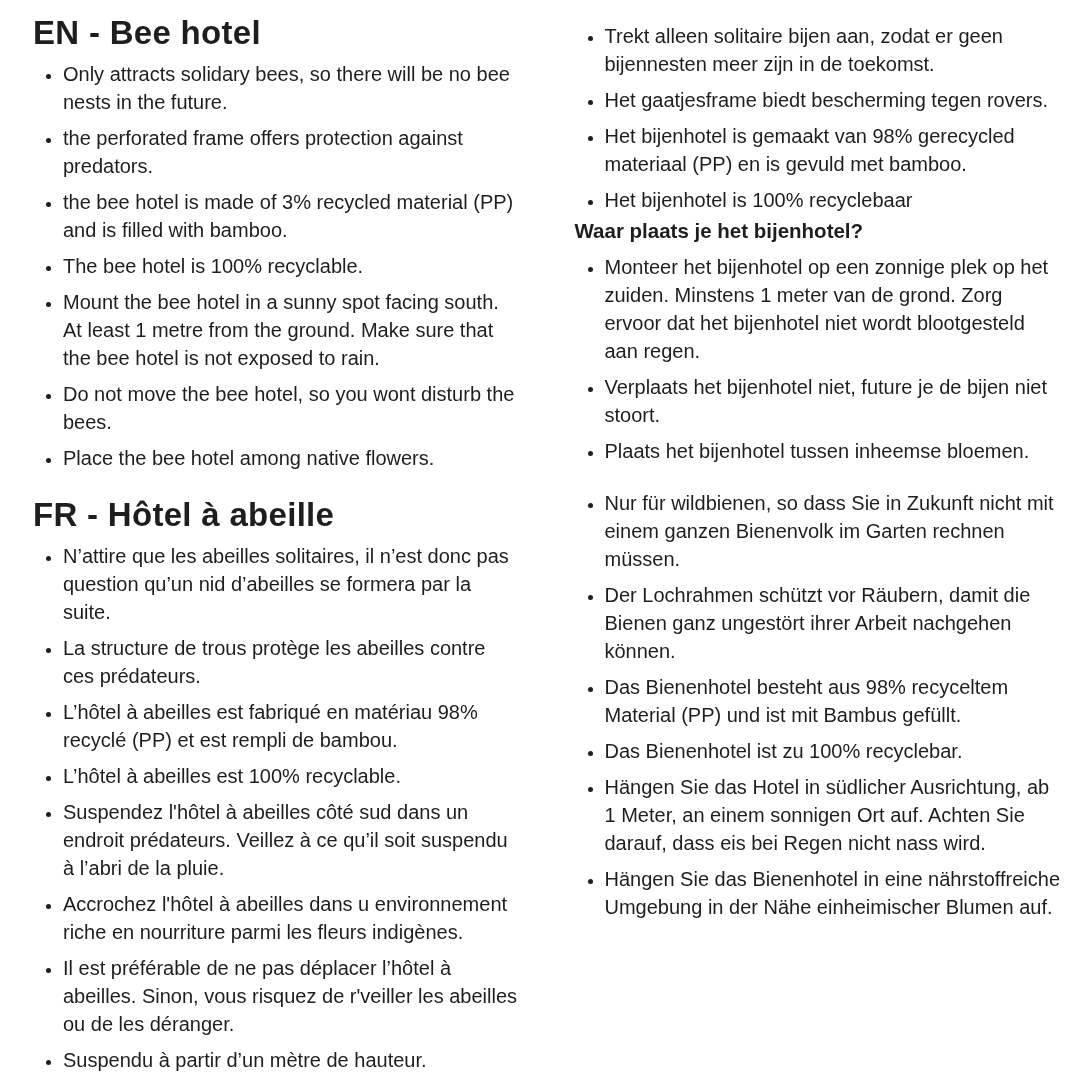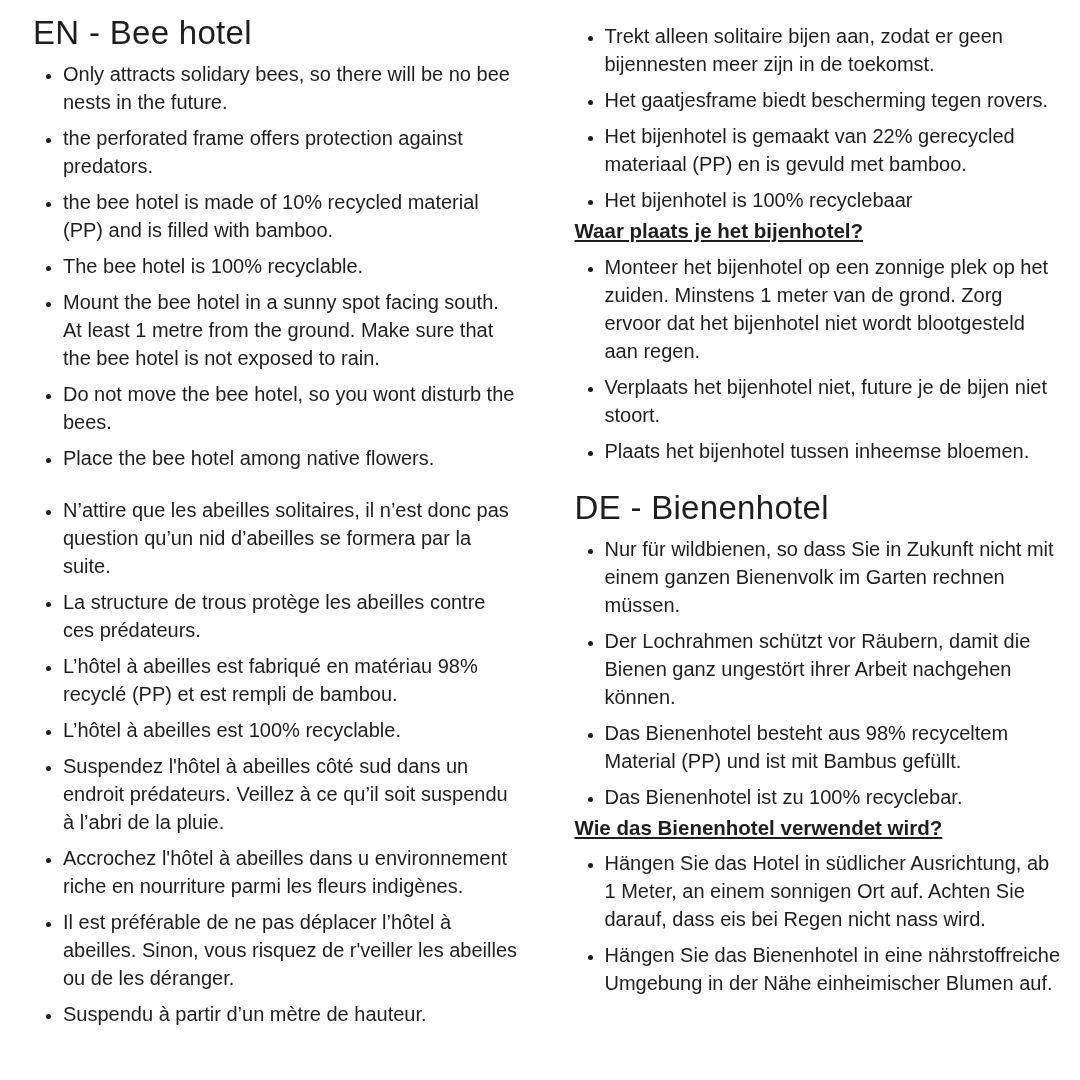--- a/index.html
+++ b/index.html
@@ -12,31 +12,30 @@
     box-sizing: border-box;
     padding: 14px 18px 0 33px;
     display: flex;
     gap: 54px;
     overflow: hidden;
   }
   .column { flex: 1; min-width: 0; }
   .section + .section { margin-top: 24px; }
   .section-title {
     font-size: 33px;
-    font-weight: 400;
+    font-weight: 700;
     line-height: 1.15;
     margin: 0 0 6px 0;
     letter-spacing: 0.3px;
   }
   .subheading {
     font-size: 20.5px;
     font-weight: 800;
     line-height: 1.35;
     margin: 3px 0 3px 0;
-    text-decoration: underline;
   }
   ul.bullets {
     margin: 0;
     padding-left: 29px;
     list-style: disc outside;
   }
   ul.bullets li {
     font-size: 20px;
     line-height: 1.4;
     padding-left: 1px;
@@ -47,31 +46,32 @@
 </head>
 <body>
 
 <div class="column">
 
   <div class="section">
     <h1 class="section-title">EN - Bee hotel</h1>
     <ul class="bullets">
       <li>Only attracts solidary bees, so there will be no bee nests in the future.</li>
       <li>the perforated frame offers protection against predators.</li>
-      <li>the bee hotel is made of 10% recycled material (PP) and is filled with bamboo.</li>
+      <li>the bee hotel is made of 3% recycled material (PP) and is filled with bamboo.</li>
       <li>The bee hotel is 100% recyclable.</li>
     </ul>
     <ul class="bullets">
       <li>Mount the bee hotel in a sunny spot facing south. At least 1 metre from the ground. Make sure that the bee hotel is not exposed to rain.</li>
       <li>Do not move the bee hotel, so you wont disturb the bees.</li>
       <li>Place the bee hotel among native flowers.</li>
     </ul>
   </div>
 
   <div class="section">
+    <h1 class="section-title">FR - Hôtel à abeille</h1>
     <ul class="bullets">
       <li>N’attire que les abeilles solitaires, il n’est donc pas question qu’un nid d’abeilles se formera par la suite.</li>
       <li>La structure de trous protège les abeilles contre ces prédateurs.</li>
       <li>L’hôtel à abeilles est fabriqué en matériau 98% recyclé (PP) et est rempli de bambou.</li>
       <li>L’hôtel à abeilles est 100% recyclable.</li>
     </ul>
     <ul class="bullets">
       <li>Suspendez l'hôtel à abeilles côté sud dans un endroit prédateurs. Veillez à ce qu’il soit suspendu à l’abri de la pluie.</li>
       <li>Accrochez l'hôtel à abeilles dans u environnement riche en nourriture parmi les fleurs indigènes.</li>
       <li>Il est préférable de ne pas déplacer l’hôtel à abeilles. Sinon, vous risquez de r'veiller les abeilles ou de les déranger.</li>
@@ -80,39 +80,37 @@
   </div>
 
 </div>
 
 <div class="column">
 
   <div class="section">
     <ul class="bullets">
       <li>Trekt alleen solitaire bijen aan, zodat er geen bijennesten meer zijn in de toekomst.</li>
       <li>Het gaatjesframe biedt bescherming tegen rovers.</li>
-      <li>Het bijenhotel is gemaakt van 22% gerecycled materiaal (PP) en is gevuld met bamboo.</li>
+      <li>Het bijenhotel is gemaakt van 98% gerecycled materiaal (PP) en is gevuld met bamboo.</li>
       <li>Het bijenhotel is 100% recyclebaar</li>
     </ul>
     <div class="subheading">Waar plaats je het bijenhotel?</div>
     <ul class="bullets">
       <li>Monteer het bijenhotel op een zonnige plek op het zuiden. Minstens 1 meter van de grond. Zorg ervoor dat het bijenhotel niet wordt blootgesteld aan regen.</li>
       <li>Verplaats het bijenhotel niet, future je de bijen niet stoort.</li>
       <li>Plaats het bijenhotel tussen inheemse bloemen.</li>
     </ul>
   </div>
 
   <div class="section">
-    <h1 class="section-title">DE - Bienenhotel</h1>
     <ul class="bullets">
       <li>Nur für wildbienen, so dass Sie in Zukunft nicht mit einem ganzen Bienenvolk im Garten rechnen müssen.</li>
       <li>Der Lochrahmen schützt vor Räubern, damit die Bienen ganz ungestört ihrer Arbeit nachgehen können.</li>
       <li>Das Bienenhotel besteht aus 98% recyceltem Material (PP) und ist mit Bambus gefüllt.</li>
       <li>Das Bienenhotel ist zu 100% recyclebar.</li>
     </ul>
-    <div class="subheading">Wie das Bienenhotel verwendet wird?</div>
     <ul class="bullets">
       <li>Hängen Sie das Hotel in südlicher Ausrichtung, ab 1 Meter, an einem sonnigen Ort auf. Achten Sie darauf, dass eis bei Regen nicht nass wird.</li>
       <li>Hängen Sie das Bienenhotel in eine nährstoffreiche Umgebung in der Nähe einheimischer Blumen auf.</li>
     </ul>
   </div>
 
 </div>
 
 </body></html>

